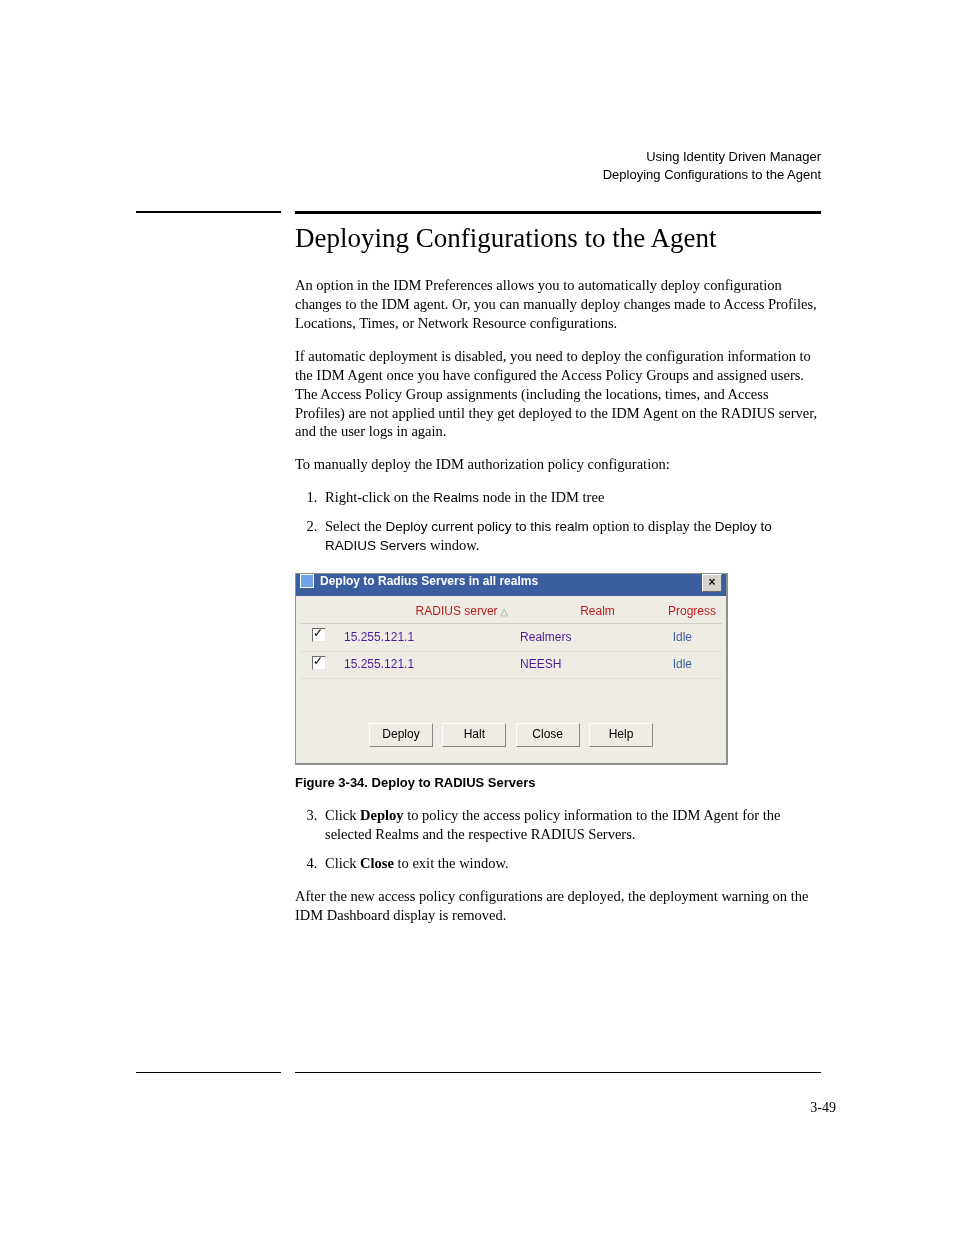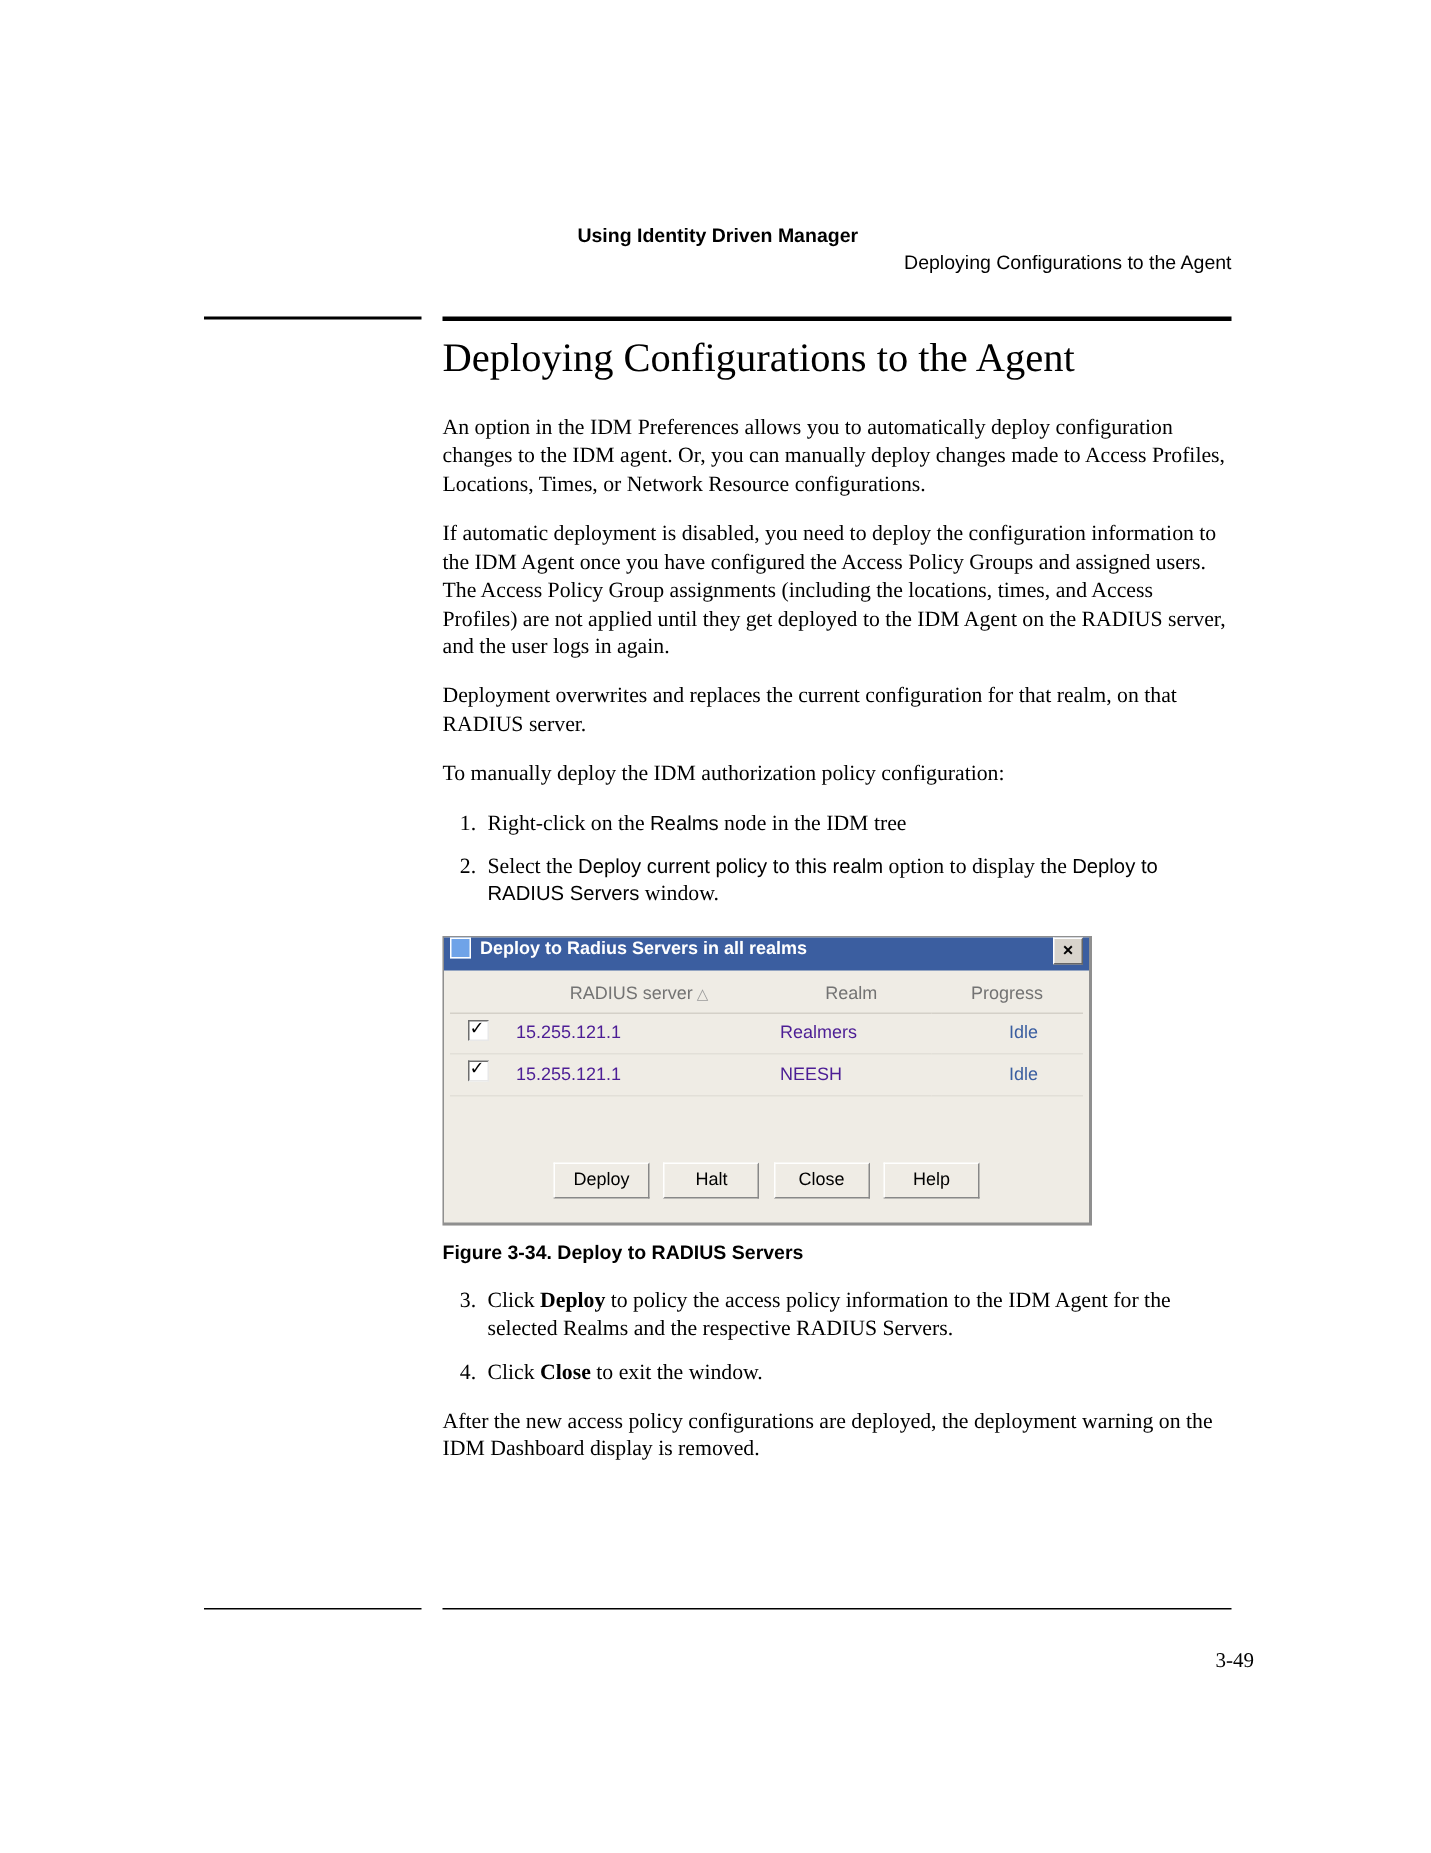--- a/index.html
+++ b/index.html
@@ -18,22 +18,21 @@
     padding: 148px 133px 0 136px;
   }
   .running-header {
     text-align: right;
     font-family: Arial, Helvetica, sans-serif;
     font-size: 13px;
     line-height: 1.35;
     margin-bottom: 28px;
   }
   .running-header .chap {
-    font-weight: bold;
-    text-align: center;
+    font-weight: normal;
   }
   .rule-block {
     display: flex;
     margin-bottom: 22px;
   }
   .rule-left {
     width: 145px;
     flex: 0 0 145px;
     border-top: 2px solid #000;
     margin-right: 14px;
@@ -122,24 +121,24 @@
   }
   .dialog-body {
     padding: 4px;
   }
   table.grid {
     width: 100%;
     border-collapse: collapse;
     background: #efece5;
   }
   table.grid th {
-    text-align: center;
+    text-align: right;
     font-weight: normal;
     font-size: 12px;
-    color: #737373;
+    color: #b91c1c;
     padding: 4px 6px;
     border-bottom: 1px solid #d4d0c8;
   }
   table.grid th.sorted::after {
     content: " △";
     font-size: 10px;
     color: #9a9a9a;
   }
   table.grid td {
     padding: 4px 6px;
@@ -231,21 +230,20 @@
     <div class="rule-left"></div>
     <div class="rule-right-wrap">
       <div class="rule-right"></div>
       <h1 class="section-title">Deploying Configurations to the Agent</h1>
     </div>
   </div>
 
   <div class="body">
     <p>An option in the IDM Preferences allows you to automatically deploy configuration changes to the IDM agent. Or, you can manually deploy changes made to Access Profiles, Locations, Times, or Network Resource configurations.</p>
     <p>If automatic deployment is disabled, you need to deploy the configuration information to the IDM Agent once you have configured the Access Policy Groups and assigned users. The Access Policy Group assignments (including the locations, times, and Access Profiles) are not applied until they get deployed to the IDM Agent on the RADIUS server, and the user logs in again.</p>
-    <p>Deployment overwrites and replaces the current configuration for that realm, on that RADIUS server.</p>
     <p>To manually deploy the IDM authorization policy configuration:</p>
 
     <ol class="steps">
       <li>
         <span>Right-click on the </span><span class="ui-text">Realms</span><span> node in the IDM tree</span>
       </li>
       <li>
         <span>Select the </span><span class="ui-text">Deploy current policy to this realm</span><span> option to display the </span><span class="ui-text">Deploy to RADIUS Servers</span><span> window.</span>
       </li>
     </ol>

